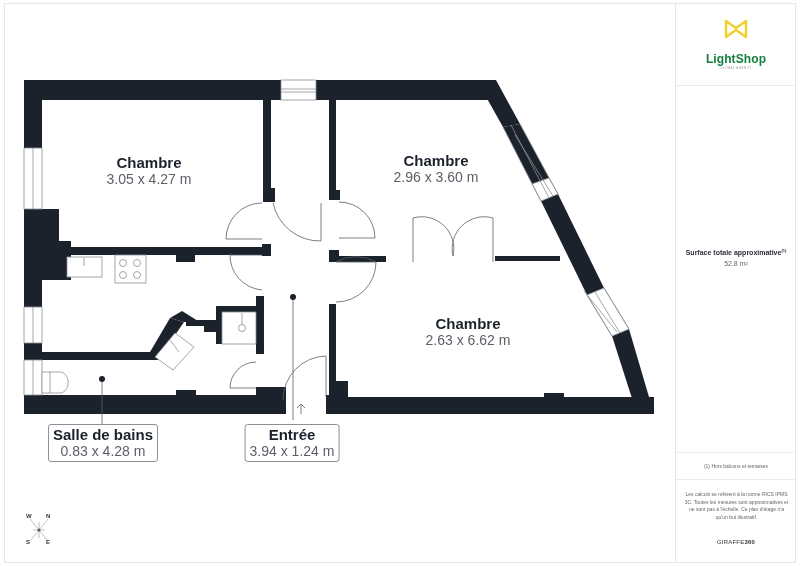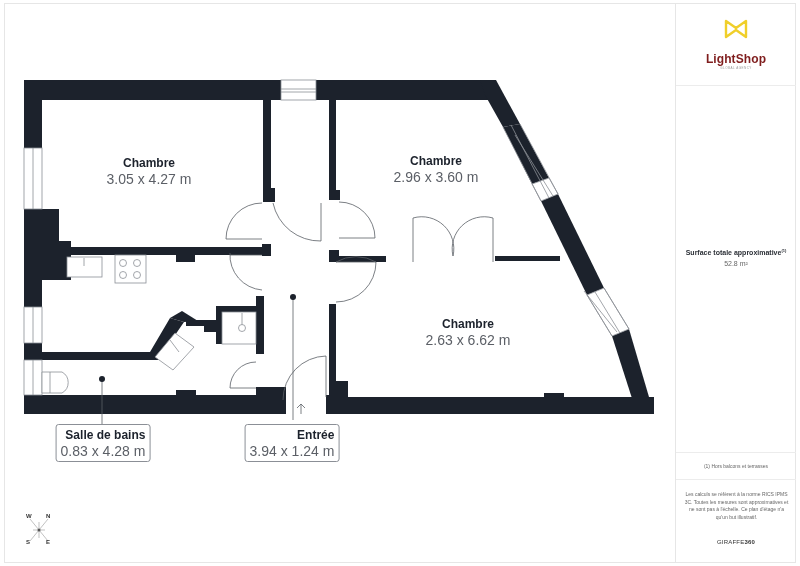--- a/index.html
+++ b/index.html
@@ -1,26 +1,26 @@
 <!DOCTYPE html>
 <html><head>
 <meta charset="utf-8">
 <style>
   html, body { margin: 0; padding: 0; background: #ffffff; }
   body { width: 800px; height: 566px; position: relative; overflow: hidden; font-family: "Liberation Sans", sans-serif; }
   .frame { position: absolute; left: 4px; top: 3px; width: 792px; height: 560px; border: 1px solid #e6e6e6; box-sizing: border-box; }
   .plan-area { position: absolute; left: 4px; top: 3px; width: 671px; height: 560px; }
   .plan-svg { position: absolute; left: 0; top: 0; }
   .room-label { position: absolute; text-align: center; white-space: nowrap; transform: translateX(-50%); }
-  .room-name { font-weight: bold; font-size: 12px; color: #1c222c; line-height: 16px; }
+  .room-name { font-weight: bold; font-size: 15px; color: #1c222c; line-height: 16px; }
   .room-dim { font-size: 14px; color: #5b5f66; line-height: 16px; }
-  .room-box { position: absolute; border: 1px solid #8b8f96; border-radius: 3px; background: #fff; padding: 2px 4px; text-align: right; transform: translateX(-50%); white-space: nowrap; }
+  .room-box { position: absolute; border: 1px solid #8b8f96; border-radius: 3px; background: #fff; padding: 2px 4px; text-align: center; transform: translateX(-50%); white-space: nowrap; }
   .sidebar { position: absolute; left: 675px; top: 3px; width: 121px; height: 560px; border-left: 1px solid #e6e6e6; box-sizing: border-box; }
   .sb-logo { height: 82px; border-bottom: 1px solid #ececec; display: flex; flex-direction: column; align-items: center; justify-content: center; }
-  .logo-text { font-weight: bold; font-size: 12px; color: #7f1d1d; margin-top: 13px; letter-spacing: 0.1px; }
+  .logo-text { font-weight: bold; font-size: 12px; color: #15803d; margin-top: 13px; letter-spacing: 0.1px; }
   .logo-sub { font-size: 3px; color: #999; letter-spacing: 0.5px; }
   .sb-surface { position: absolute; top: 245px; left: 0; width: 100%; text-align: center; }
   .surface-title { font-weight: bold; font-size: 7px; color: #2b2f36; }
   .surface-title sup { font-size: 4px; }
   .surface-value { font-size: 7px; color: #666; margin-top: 4px; }
   .sb-note { position: absolute; top: 449px; left: 0; width: 100%; height: 26px; border-top: 1px solid #ececec; border-bottom: 1px solid #ececec; display: flex; align-items: center; justify-content: center; font-size: 5px; color: #666; }
   .sb-disclaimer { position: absolute; top: 488px; left: 8px; width: 105px; text-align: center; font-size: 5px; line-height: 7.5px; color: #666; }
   .sb-brand { position: absolute; top: 536px; left: 0; width: 100%; text-align: center; font-size: 6px; color: #333; letter-spacing: 0.2px; }
   .sb-brand b { font-weight: bold; }
   .compass { position: absolute; left: 20px; top: 510px; width: 30px; height: 34px; }

